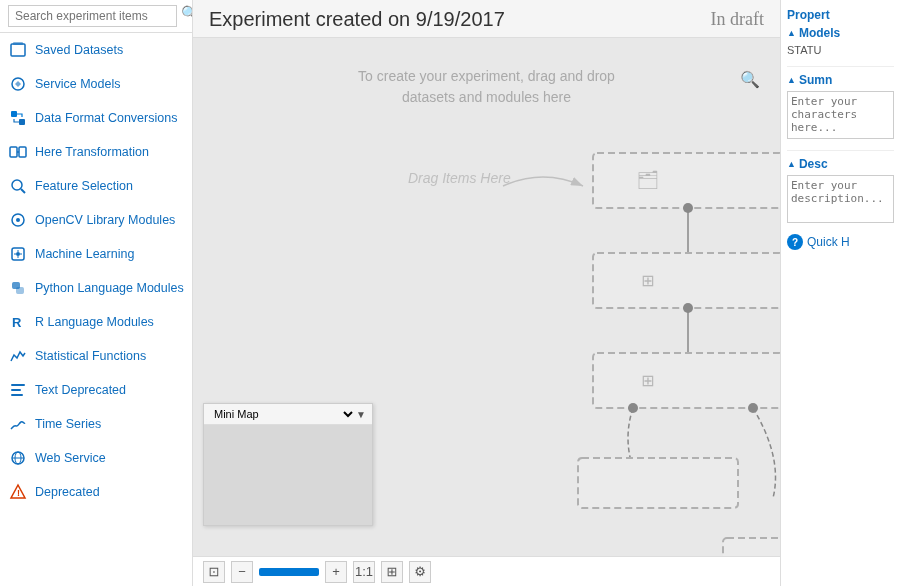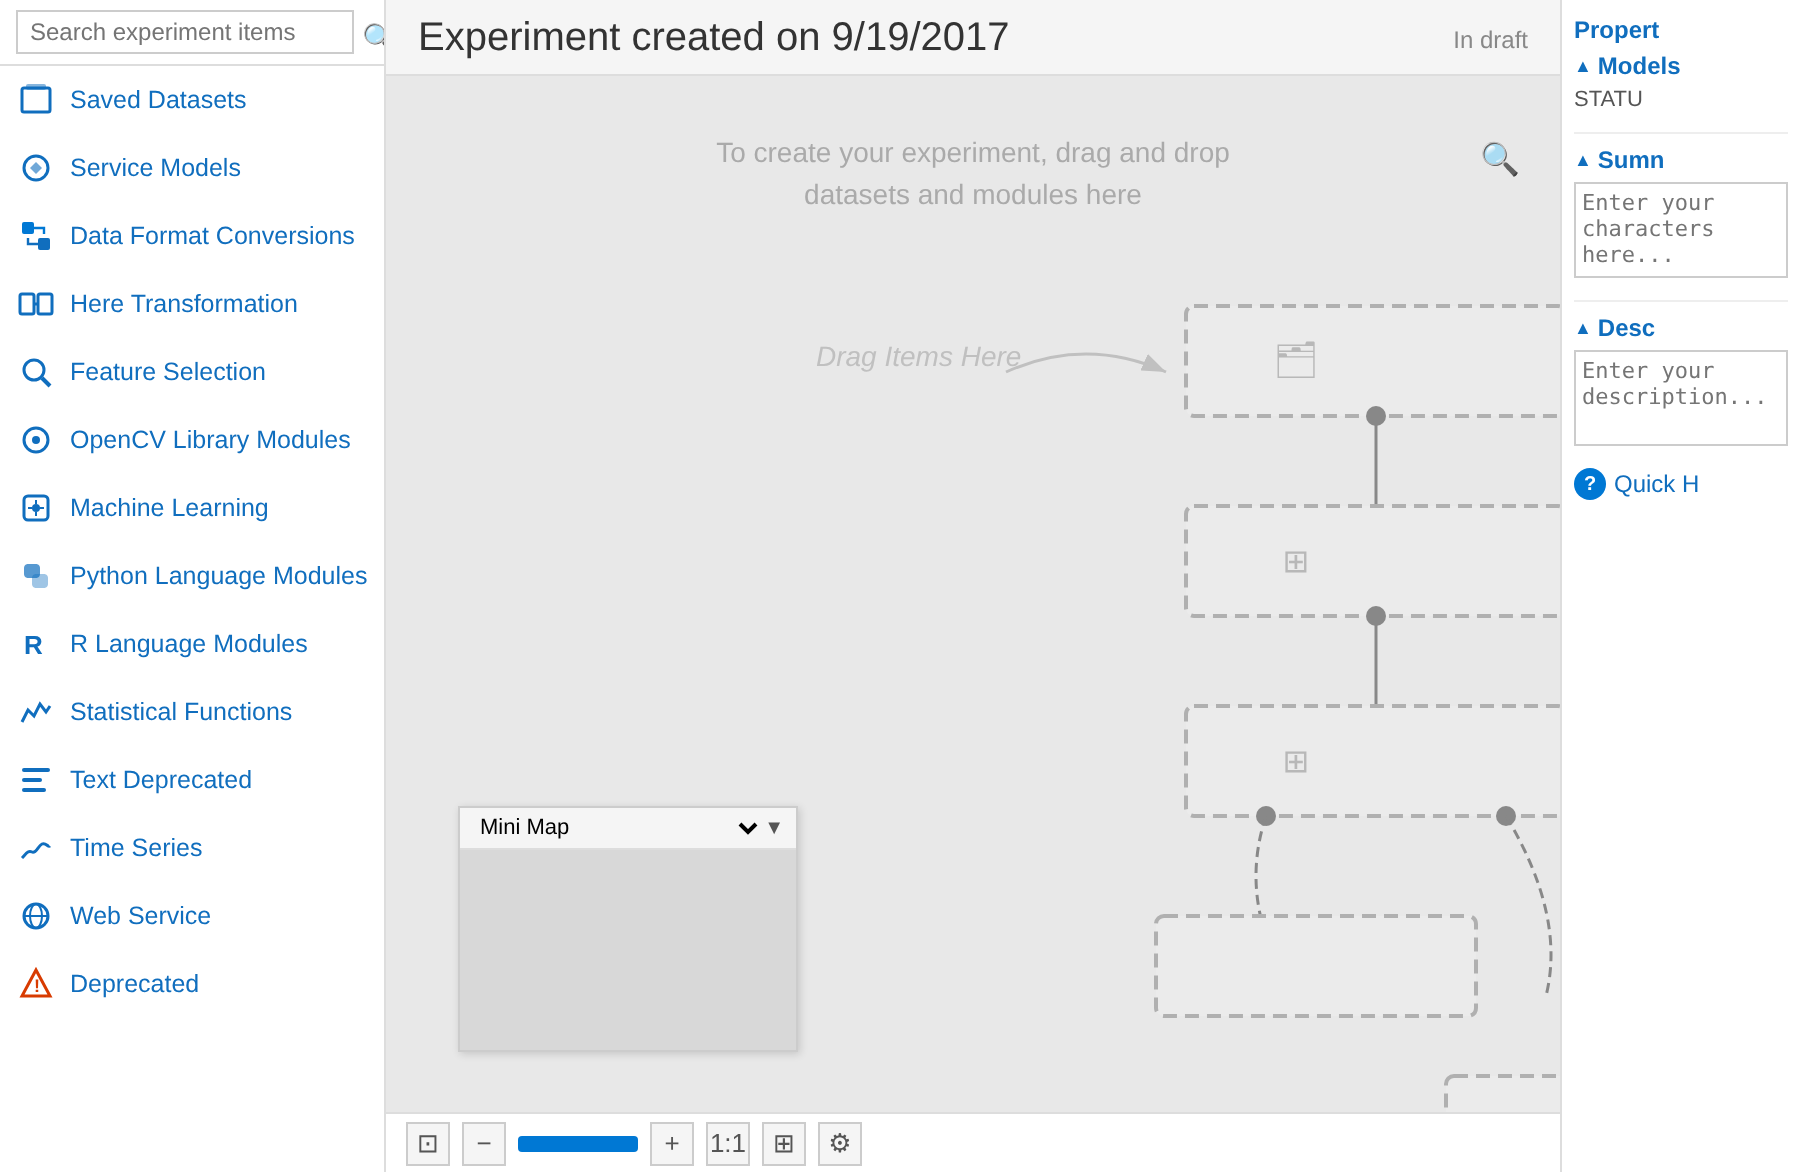--- a/index.html
+++ b/index.html
@@ -11,21 +11,21 @@
       background: #fff;
       border-right: 1px solid #ddd;
       display: flex;
       flex-direction: column;
       flex-shrink: 0;
       height: 586px;
       overflow-y: auto;
     }
     .search-box {
       display: flex;
-      align-items: flex-end;
+      align-items: flex-start;
       border-bottom: 1px solid #ddd;
       padding: 5px 8px;
     }
     .search-box input {
       flex: 1;
       border: 1px solid #ccc;
       padding: 3px 6px;
       font-size: 12px;
       outline: none;
     }
@@ -69,22 +69,23 @@
       padding: 8px 16px 6px 16px;
       background: #f5f5f5;
       border-bottom: 1px solid #ddd;
     }
     .experiment-title {
       font-size: 20px;
       font-weight: 300;
       color: #333;
     }
     .draft-badge {
-      font-size: 12px;
+      font-size: 18px;
       color: #888;
+      font-family: Liberation Serif, serif;
     }
     .canvas-area {
       flex: 1;
       position: relative;
       overflow: hidden;
       background: #e8e8e8;
     }
     .canvas-hint {
       position: absolute;
       top: 28px;
@@ -123,21 +124,20 @@
     }
     
     .mini-map {
       position: absolute;
       bottom: 30px;
       left: 10px;
       width: 170px;
       background: #fff;
       border: 1px solid #ccc;
       box-shadow: 1px 1px 4px rgba(0,0,0,0.15);
-      margin-left: 26px;
     }
     .mini-map-header {
       display: flex;
       align-items: center;
       justify-content: space-between;
       padding: 3px 6px;
       background: #f5f5f5;
       border-bottom: 1px solid #ddd;
       font-size: 12px;
     }

